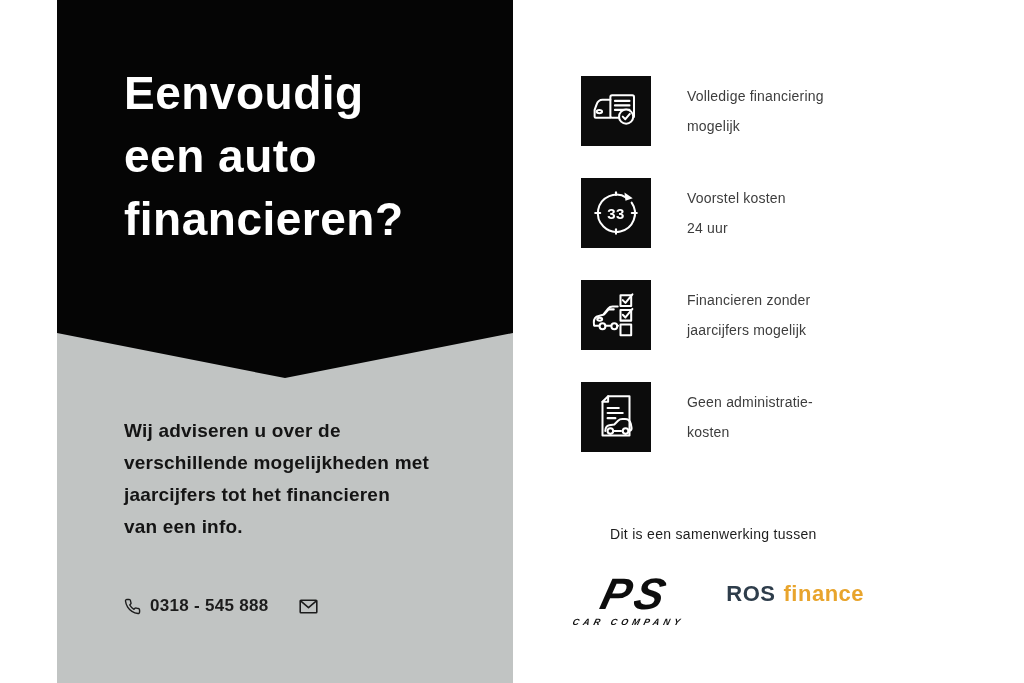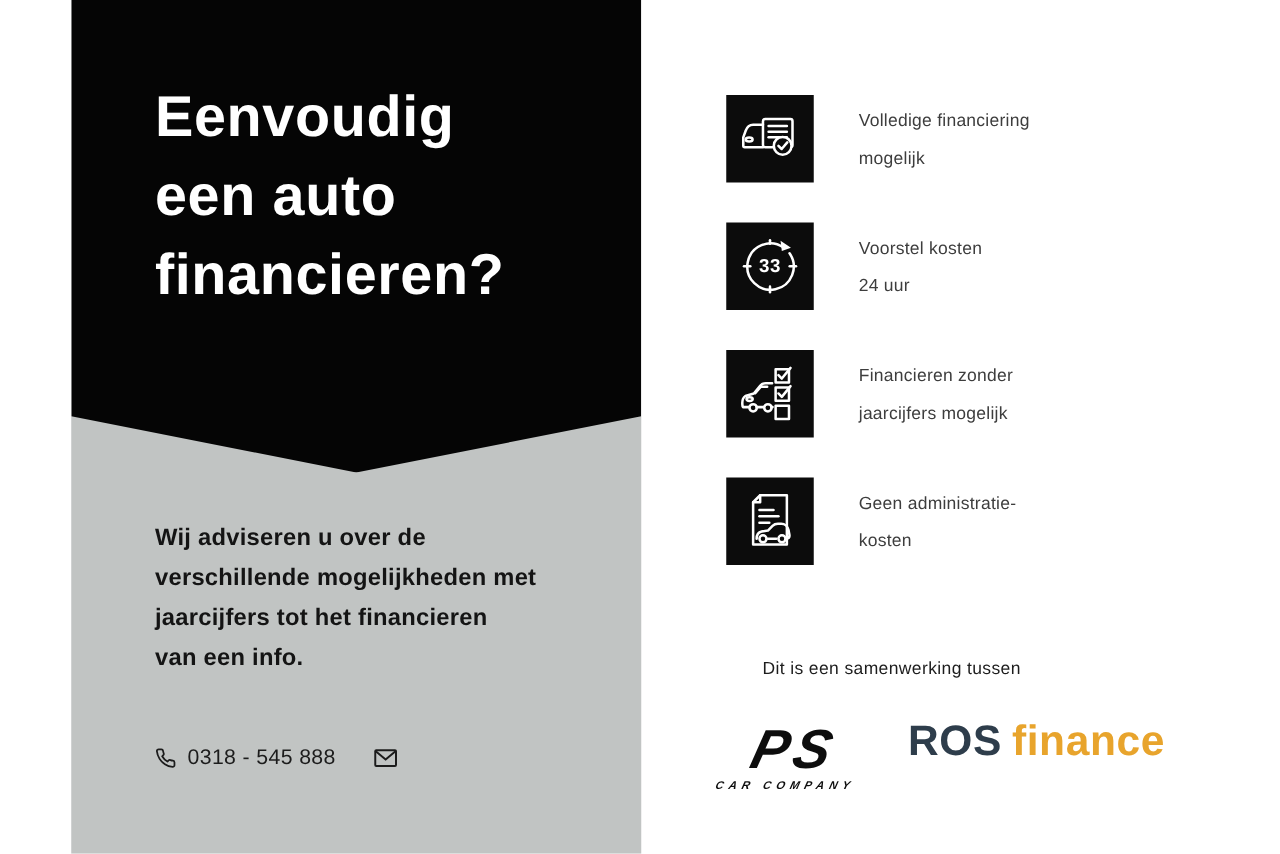--- a/index.html
+++ b/index.html
@@ -23,21 +23,21 @@
   .left-panel{position:absolute;left:57px;top:0;width:456px;height:683px;
     background:var(--panel-gray);}
   .black-shape{position:absolute;left:0;top:0;width:100%;height:100%;
     background:var(--panel-black);
     clip-path:polygon(0 0,100% 0,100% 333px,50% 378px,0 333px);}
   .headline{position:absolute;left:67px;top:62px;color:var(--heading-text);
     font-size:46px;font-weight:700;line-height:63px;letter-spacing:.5px;}
   .body-copy{position:absolute;left:67px;top:415px;color:var(--body-text);
     font-size:19px;font-weight:700;line-height:32px;letter-spacing:.2px;}
   .contact-row{position:absolute;left:67px;top:596px;display:flex;
-    align-items:center;gap:10px;color:#1c1c1c;}
+    align-items:center;gap:10px;color:#1c1c1c;font-weight:bold;}
   .contact-group{display:flex;align-items:center;gap:9px;}
   .contact-group + .contact-group{margin-left:20px;}
   .contact-text{font-size:17px;letter-spacing:.3px;color:#1c1c1c;}
   .contact-icon svg{display:block;}
 
   
   .features{position:absolute;left:581px;top:76px;}
   .feature-row{display:flex;align-items:center;margin-bottom:32px;height:70px;}
   .tile{position:relative;width:70px;height:70px;background:var(--tile-black);
     flex:0 0 70px;}
@@ -50,21 +50,21 @@
   .partner-intro{position:absolute;left:580px;top:526px;color:var(--intro-text);
     font-size:14px;font-weight:400;letter-spacing:.3px;margin-left:30px;}
 
   .logos{position:absolute;left:578px;top:574px;display:flex;align-items:flex-end;}
   .ps-logo{display:flex;flex-direction:column;align-items:center;
     transform:skewX(-14deg);color:var(--ps-black);}
   .ps-mark{font-size:44px;font-weight:700;font-style:italic;line-height:40px;
     letter-spacing:4px;}
   .ps-sub{font-size:9px;font-weight:700;font-style:italic;letter-spacing:4px;
     margin-top:3px;white-space:nowrap;}
-  .ros-logo{margin-left:37px;margin-bottom:20px;font-size:34px;font-weight:700;
+  .ros-logo{margin-left:37px;margin-bottom:20px;font-size:22px;font-weight:700;
     letter-spacing:.5px;white-space:nowrap;}
   .ros-part1{color:var(--ros-dark);}
   .ros-part2{color:var(--ros-accent);margin-left:8px;}
 </style>
 </head>
 <body>
 
 <div class="stage">
 
   <div class="left-panel">

